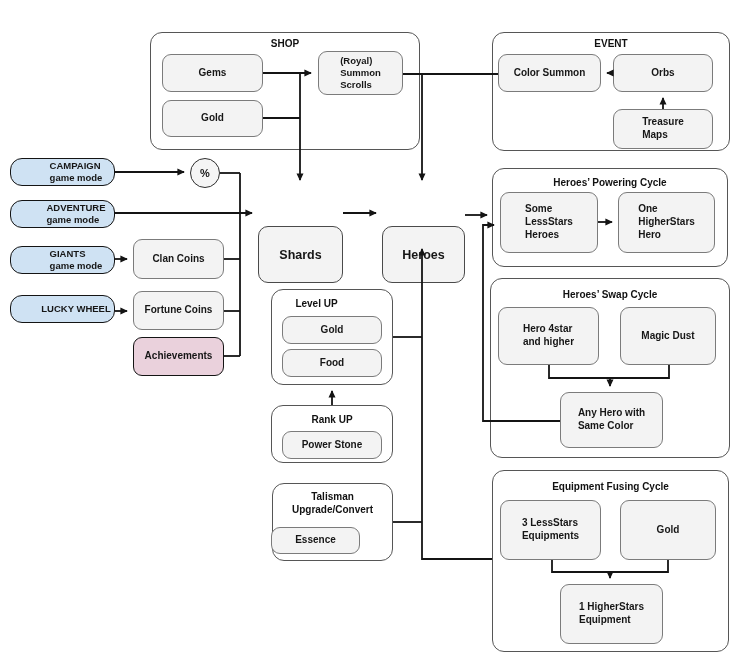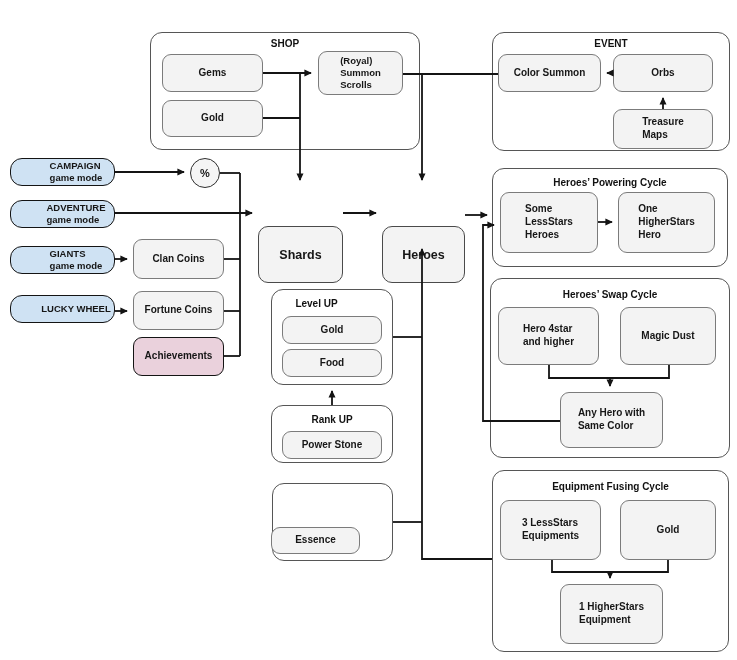--- a/index.html
+++ b/index.html
@@ -48,20 +48,22 @@
   <div class="group" style="left:492px;top:470px;width:237px;height:182px"></div>
   <div class="gtitle" style="left:492px;top:480px;width:237px">Equipment Fusing Cycle</div>
 
   <div class="group" style="left:271px;top:289px;width:122px;height:96px"></div>
   <div class="gtitle" style="left:253px;top:297px;width:127px">Level UP</div>
 
   <div class="group" style="left:271px;top:405px;width:122px;height:58px"></div>
   <div class="gtitle" style="left:271px;top:413px;width:122px">Rank UP</div>
 
   <div class="group" style="left:272px;top:483px;width:121px;height:78px"></div>
+  <div class="gtitle" style="left:272px;top:490px;width:121px">Talisman
+Upgrade/Convert</div>
 
   <div class="node gray" style="left:162px;top:54px;width:101px;height:38px">Gems</div>
   <div class="node gray" style="left:162px;top:100px;width:101px;height:37px">Gold</div>
   <div class="node gray" style="left:318px;top:51px;width:85px;height:44px;font-size:9.5px">(Royal)
 Summon
 Scrolls</div>
 
   <div class="node gray" style="left:498px;top:54px;width:103px;height:38px">Color Summon</div>
   <div class="node gray" style="left:613px;top:54px;width:100px;height:38px">Orbs</div>
   <div class="node gray" style="left:613px;top:109px;width:100px;height:40px">Treasure

